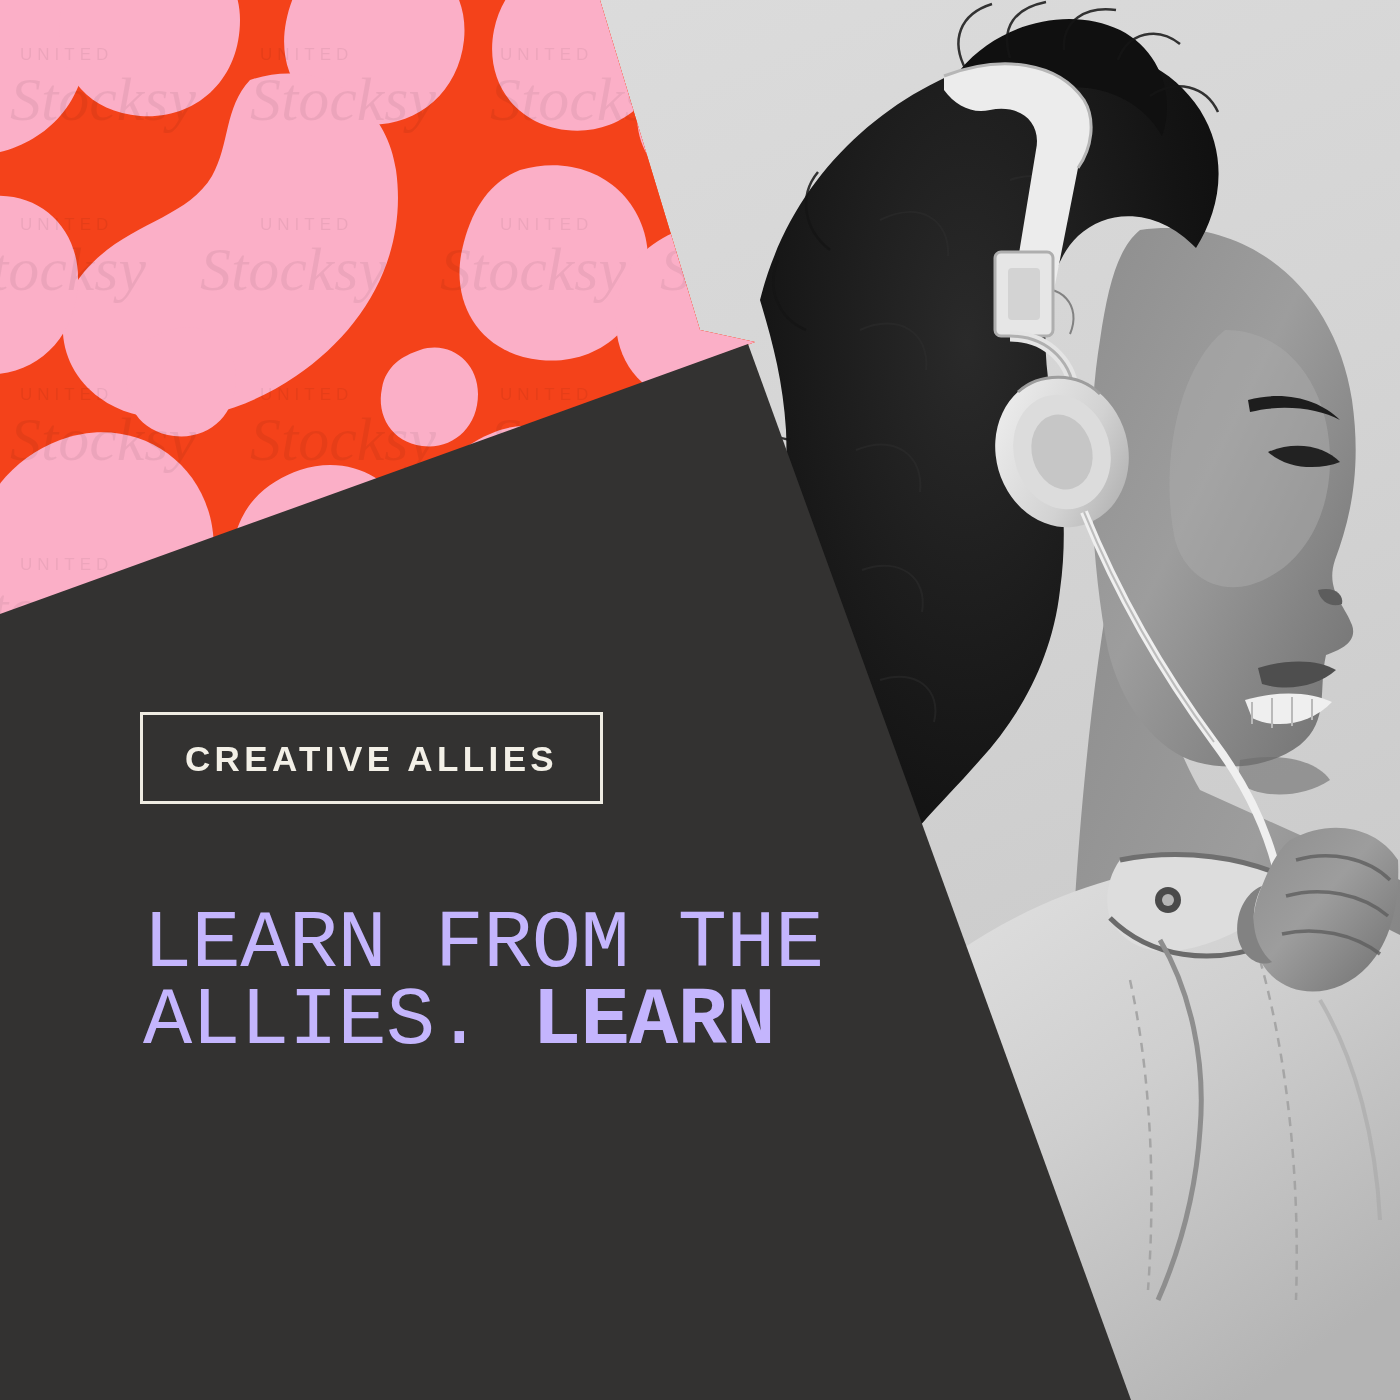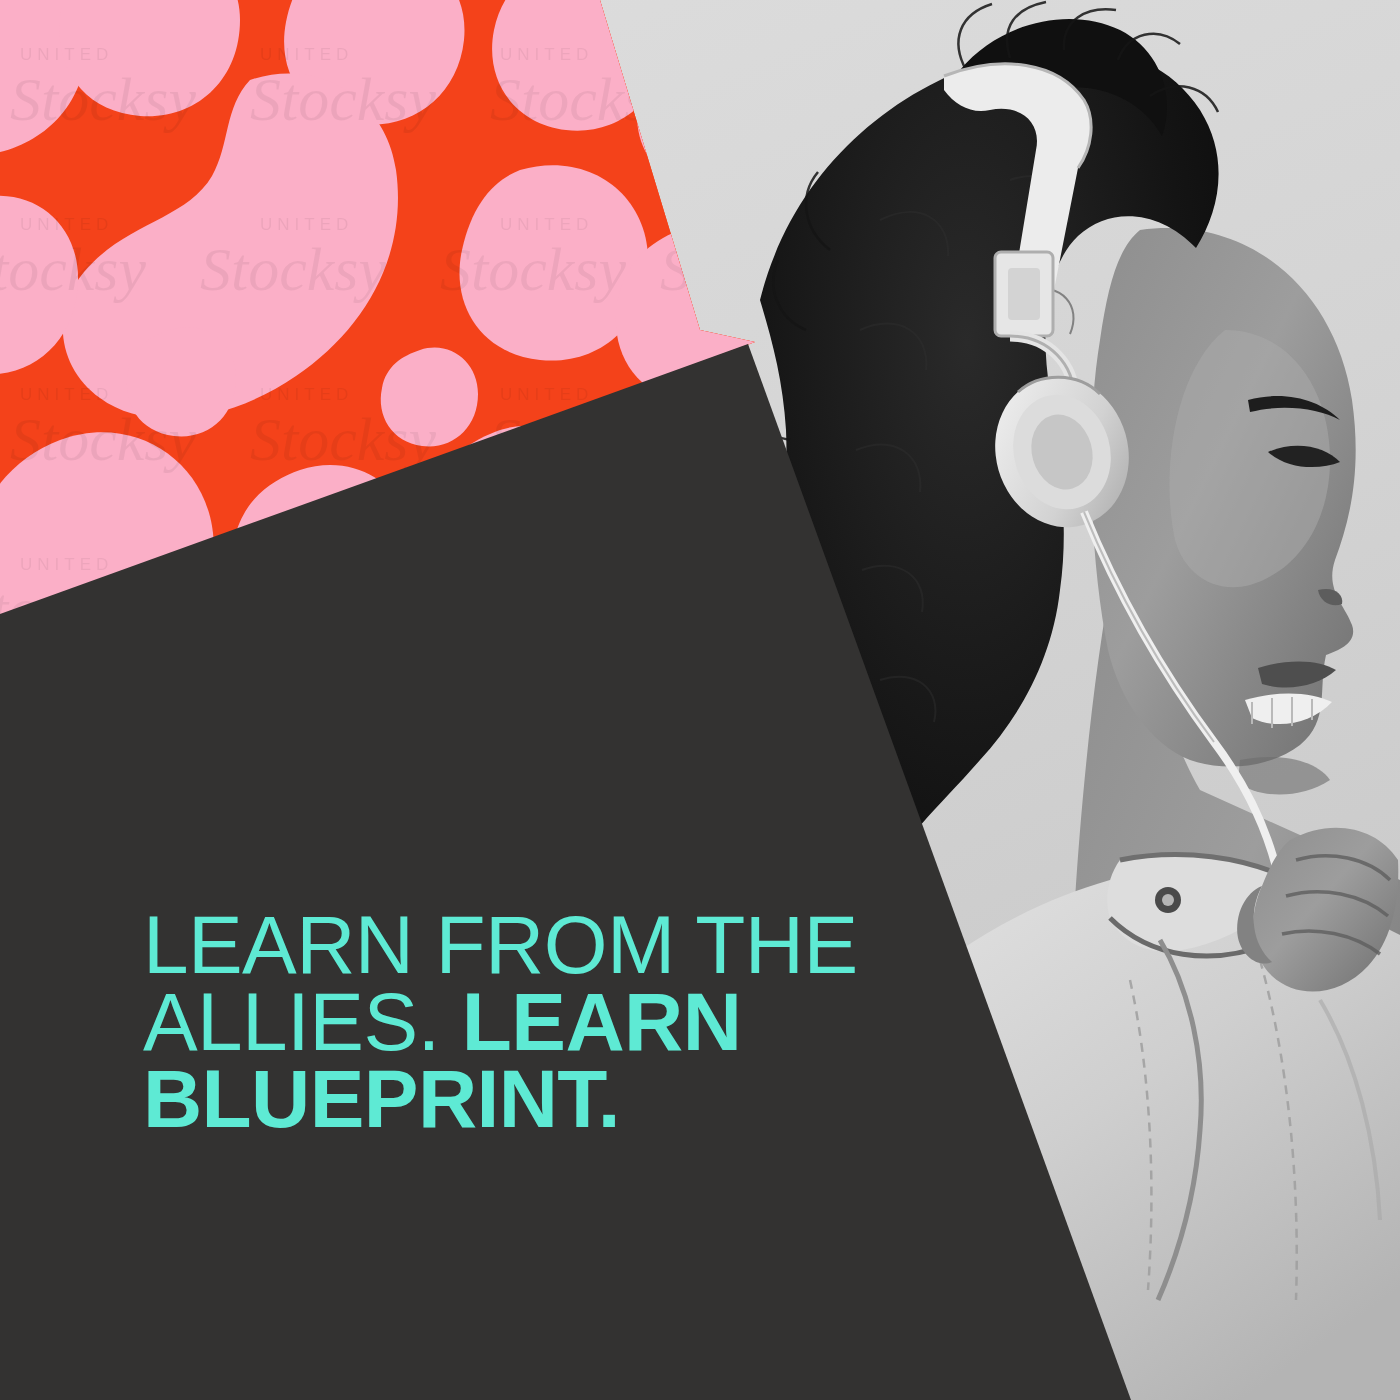--- a/index.html
+++ b/index.html
@@ -72,24 +72,25 @@
     line-height:1;
     white-space:nowrap;
   }
 
   
   .headline {
     position:absolute;
     left:143px; top:906px;
     width:720px;
     z-index:5;
-    color:#5eead4;
+    color:#c4b5fd;
     font-size:82px;
     line-height:0.94;
     letter-spacing:-0.6px;
+    font-family:Liberation Mono, monospace;
   }
   .hl-light { font-weight:400; }
   .hl-bold  { font-weight:bold; }
   .headline-line { display:block; white-space:nowrap; }
 </style>
 </head>
 <body>
 
 <div id="poster">
 
@@ -278,20 +279,22 @@
         <text x="500" y="400" font-size="17">UNITED</text>
         <text x="20" y="570" font-size="17">UNITED</text>
         <text x="260" y="570" font-size="17">UNITED</text>
         <text x="500" y="570" font-size="17">UNITED</text>
       </g>
     </svg>
   </div>
 
   <div class="dark-panel"></div>
 
+  <div class="badge">
+    <span class="badge-label">CREATIVE ALLIES</span>
+  </div>
 
   <div class="headline">
     <span class="headline-line"><span class="hl-light">LEARN FROM THE</span></span>
     <span class="headline-line"><span class="hl-light">ALLIES.</span><span class="hl-bold">&nbsp;</span><span class="hl-bold">LEARN</span></span>
-    <span class="headline-line"><span class="hl-bold">BLUEPRINT.</span></span>
   </div>
 
 </div>
 
 </body></html>

